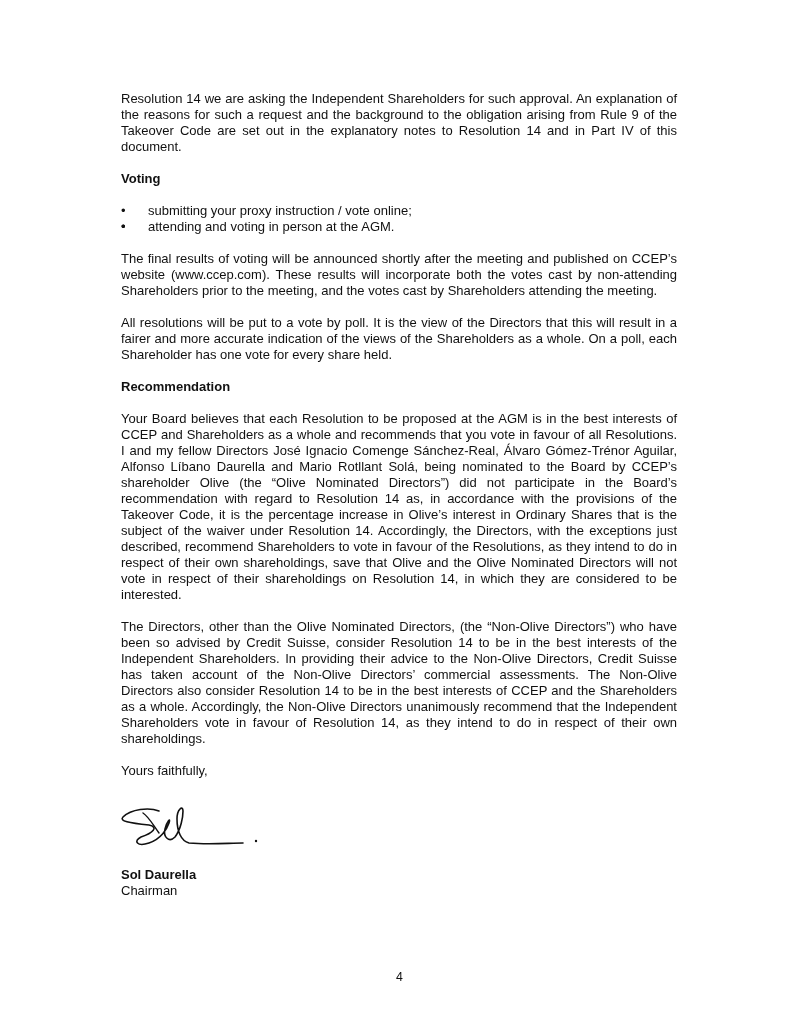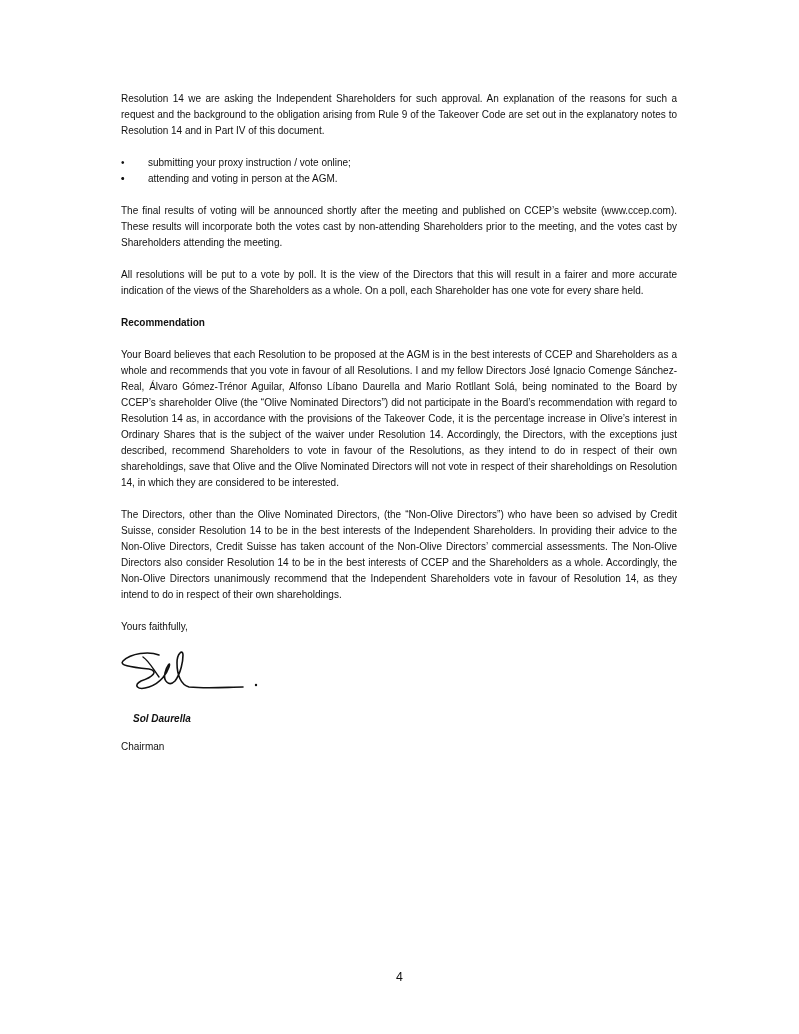--- a/index.html
+++ b/index.html
@@ -13,21 +13,21 @@
       position: relative;
       overflow: hidden;
       font-family: "Liberation Sans", sans-serif;
       color: #111111;
     }
     .page {
       position: absolute;
       left: 121px;
       top: 91px;
       width: 556px;
-      font-size: 10px;
+      font-size: 13px;
       line-height: 16px;
     }
     .para {
       margin: 0 0 16px 0;
       text-align: justify;
     }
     .heading {
       font-weight: bold;
       margin: 0 0 16px 0;
     }
@@ -39,52 +39,52 @@
     .bullets li {
       position: relative;
       padding-left: 27px;
     }
     .bullet-dot {
       position: absolute;
       left: 0;
       top: 0;
     }
     .signoff {
-      margin: 0 0 12px 0;
+      margin: 0 0 24px 0;
     }
     .signature {
       width: 150px;
       height: 50px;
       margin: 6px 0 14px -2px;
       display: block;
     }
     .signer-name {
       font-weight: bold;
-      margin: 12px;
-      font-style: italic;
+      margin: 0;
     }
     .signer-title {
       margin: 0;
     }
     .page-number {
       position: absolute;
       top: 970px;
       left: 0;
       width: 799px;
       text-align: center;
       font-size: 12.3px;
     }
   </style>
 </head>
 <body>
 
 <div class="page">
 
   <p class="para">Resolution 14 we are asking the Independent Shareholders for such approval. An explanation of the reasons for such a request and the background to the obligation arising from Rule 9 of the Takeover Code are set out in the explanatory notes to Resolution 14 and in Part IV of this document.</p>
 
+  <p class="heading">Voting</p>
 
 
   <ul class="bullets">
     <li>
       <span class="bullet-dot">•</span>
       <span>submitting your proxy instruction / vote online;</span>
     </li>
     <li>
       <span class="bullet-dot">•</span>
     </li>

